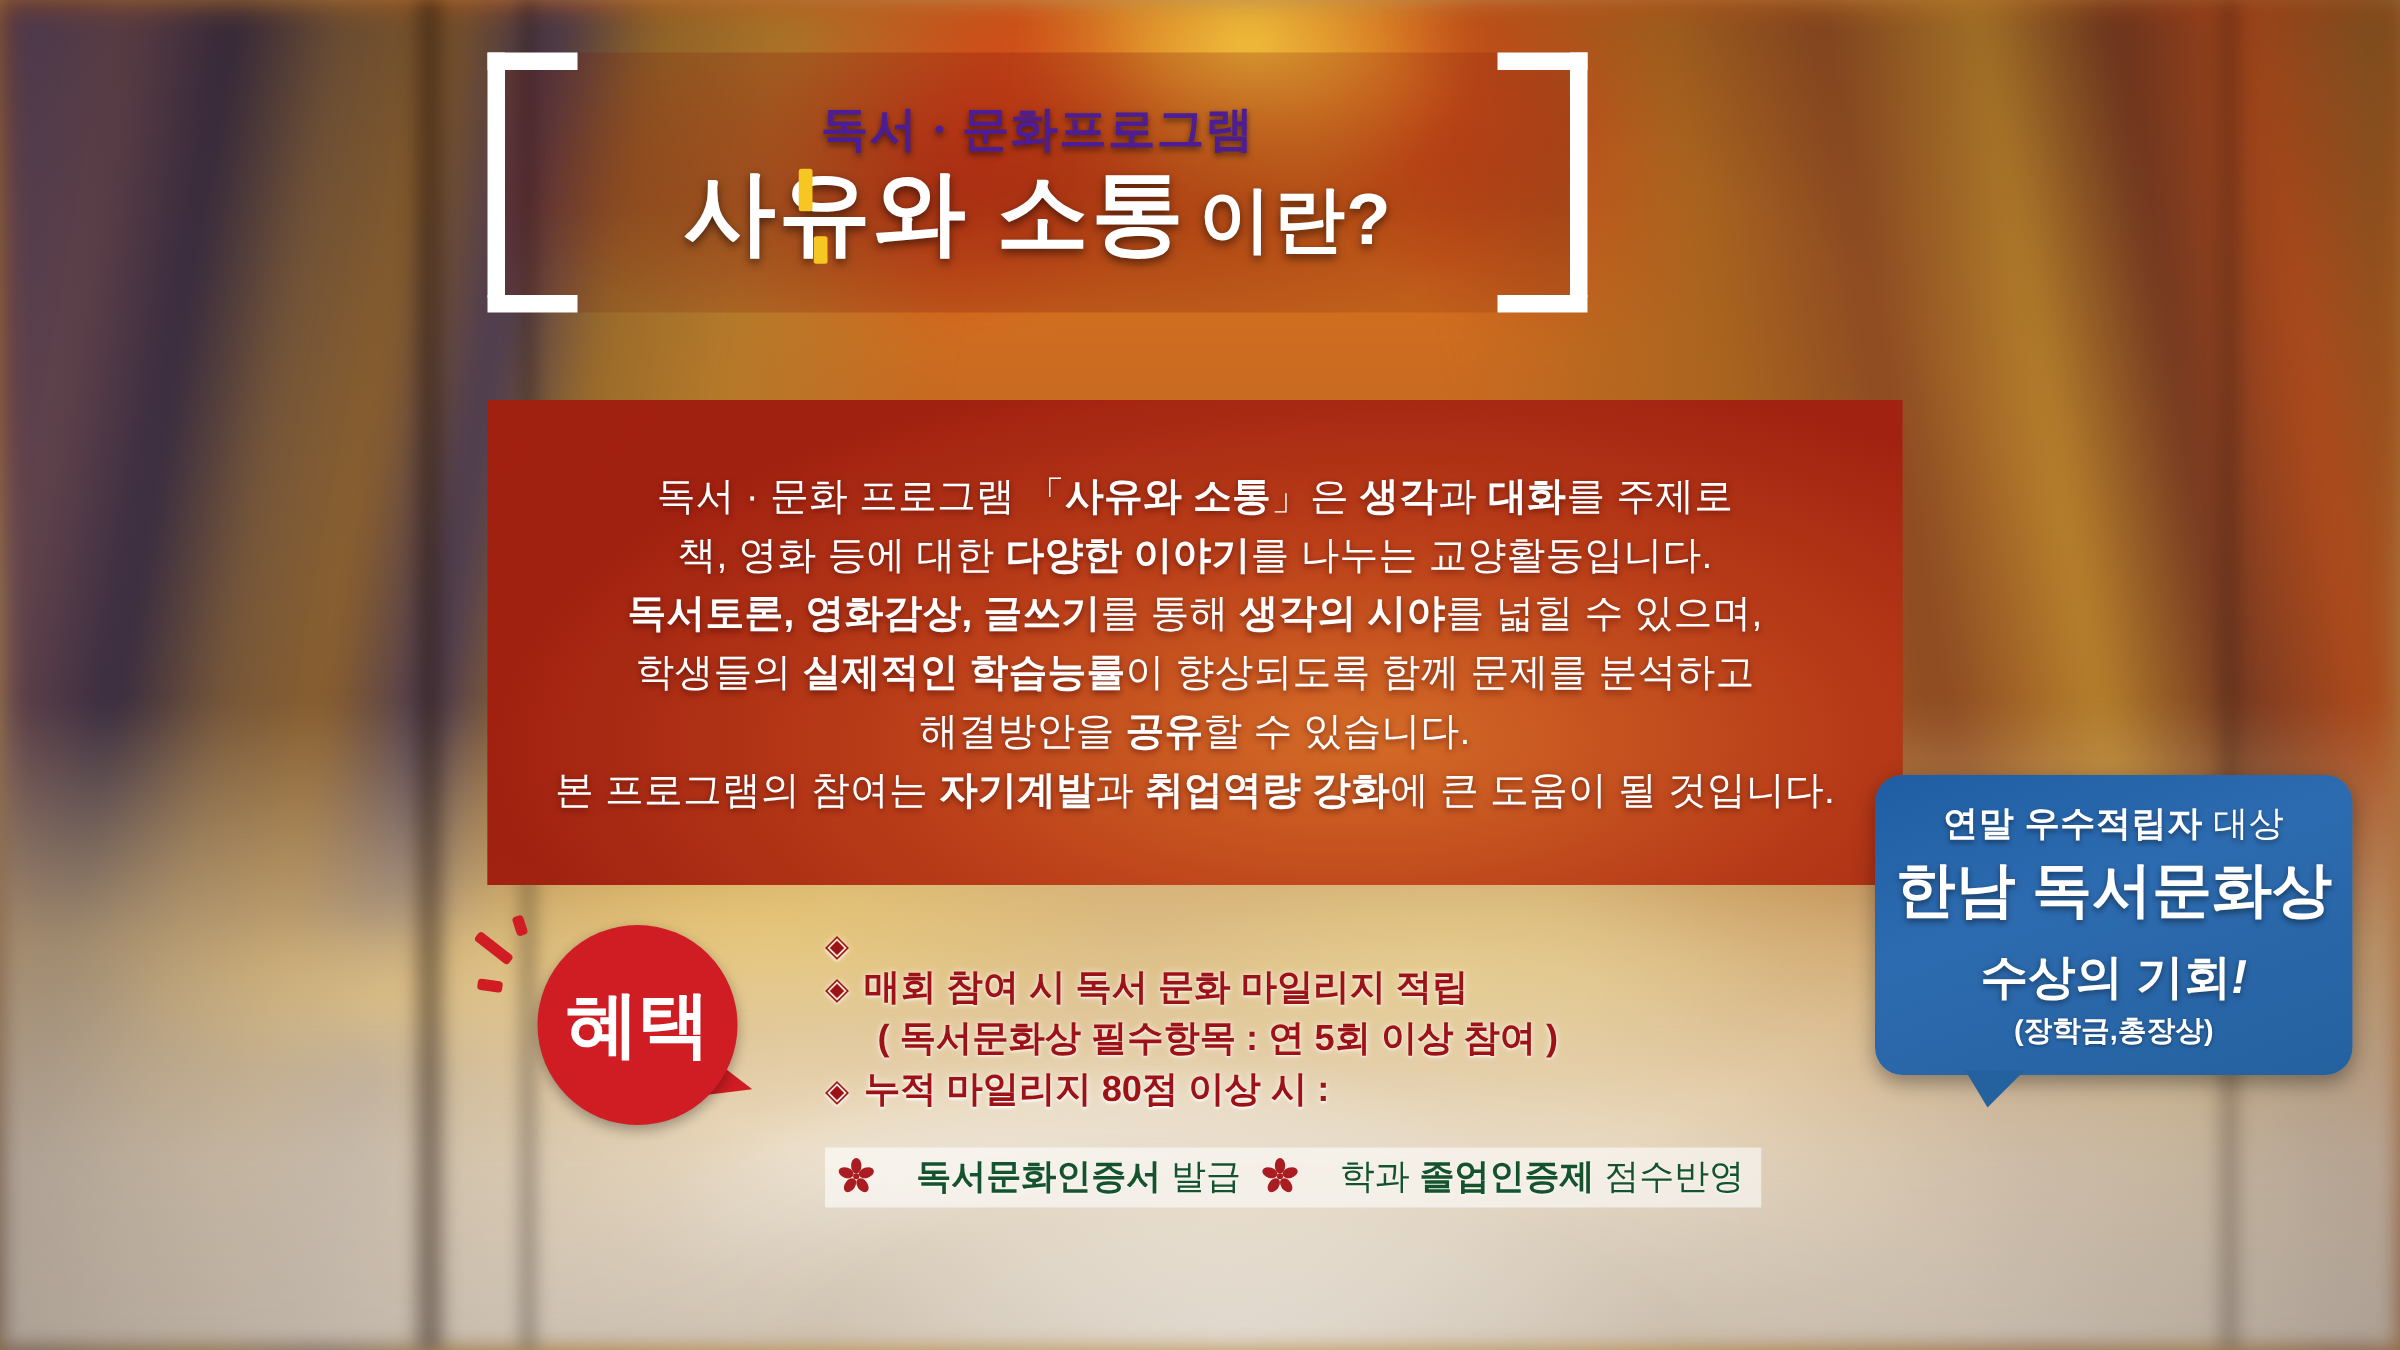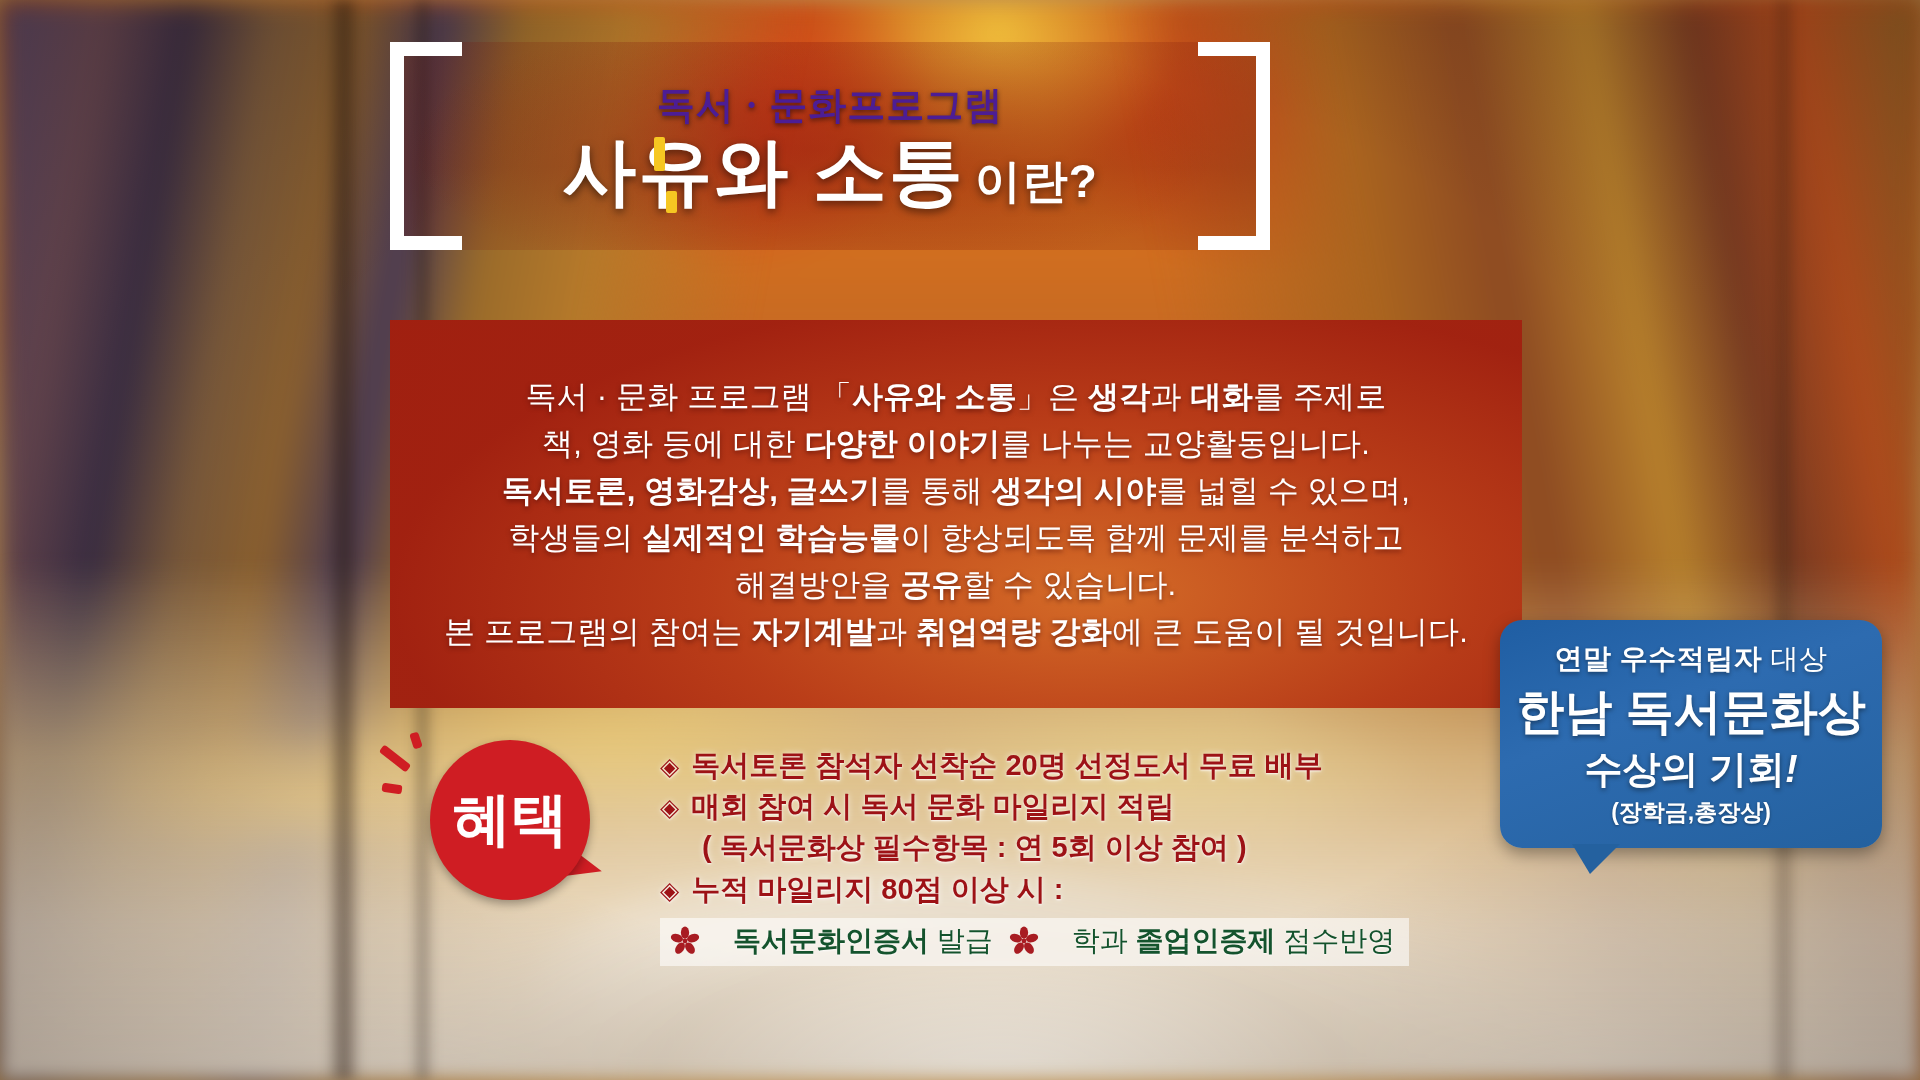--- a/index.html
+++ b/index.html
@@ -113,21 +113,21 @@
   }
   #title-main {
     display: flex; align-items: baseline; gap: 10px;
     text-shadow: 0 3px 8px rgba(0,0,0,.55);
   }
   .title-big {
     position: relative;
     font-size: 74px; font-weight: 700; color: #ffffff; letter-spacing: 2px;
     line-height: 1;
   }
-  .title-tail { font-size: 46px; font-weight: 700; color: #ffffff; letter-spacing: 1px; }
+  .title-tail { font-size: 58px; font-weight: 700; color: #ffffff; letter-spacing: 1px; }
   
   .accent { position: absolute; border-radius: 2px; pointer-events: none; }
   .accent.y1 { width: 11px; height: 34px; background: #f6c722; left: 92px;  top: 2px;  }
   .accent.y2 { width: 11px; height: 22px; background: #f6c722; left: 104px; top: 56px; }
 
   
   #desc-box {
     position: absolute; left: 390px; top: 320px; width: 1132px; height: 388px;
     background:
       radial-gradient(ellipse 700px 300px at 62% 70%, rgba(214,110,40,.92) 0%, rgba(185,60,24,.92) 55%, rgba(160,32,16,.92) 100%),
@@ -213,21 +213,21 @@
     width: 0; height: 0;
     border-left: 18px solid transparent;
     border-right: 30px solid transparent;
     border-top: 30px solid #24619f;
   }
   .bb-l1 { font-size: 28px; font-weight: 700; color: #ffffff; letter-spacing: .5px;
            text-shadow: 0 2px 4px rgba(0,0,0,.4); }
   .bb-l1 .soft { font-weight: 400; }
   .bb-l2 { font-size: 48px; font-weight: 700; color: #ffffff; margin-top: 2px;
            text-shadow: 0 2px 5px rgba(0,0,0,.45); }
-  .bb-l3 { font-size: 38px; font-weight: 700; color: #ffffff; margin-top: 0;
+  .bb-l3 { font-size: 38px; font-weight: 700; color: #ffffff; margin-top: 12px;
            text-shadow: 0 2px 5px rgba(0,0,0,.45); }
   .bb-l3 em { font-style: italic; }
   .bb-l4 { font-size: 23px; font-weight: 700; color: #ffffff; margin-top: 2px;
            text-shadow: 0 1px 3px rgba(0,0,0,.4); }
 </style>
 </head>
 <body>
 
 <div id="poster">
 
@@ -277,21 +277,20 @@
     <i class="spark s3"></i>
     <div class="badge-tail"></div>
     <div class="badge-circle">
       <span id="badge-label">혜택</span>
     </div>
   </div>
 
   <div id="benefit-list">
       <div class="b-row">
         <span class="diamond-icon">◈</span>
-        <span>독서토론 참석자 선착순 20명 선정도서 무료 배부</span>
       </div>
       <div class="b-row">
         <span class="diamond-icon">◈</span>
         <span>매회 참여 시 독서 문화 마일리지 적립</span>
       </div>
       <div class="b-row indent">
         <span>( 독서문화상 필수항목 : 연 5회 이상 참여 )</span>
       </div>
       <div class="b-row">
         <span class="diamond-icon">◈</span>

